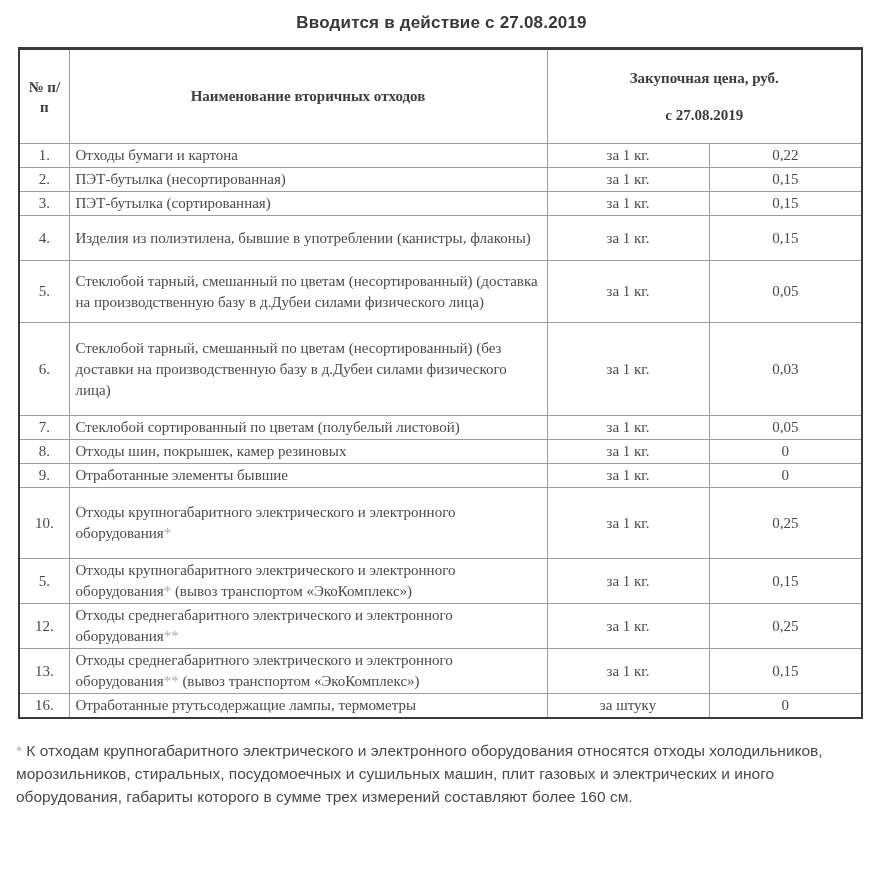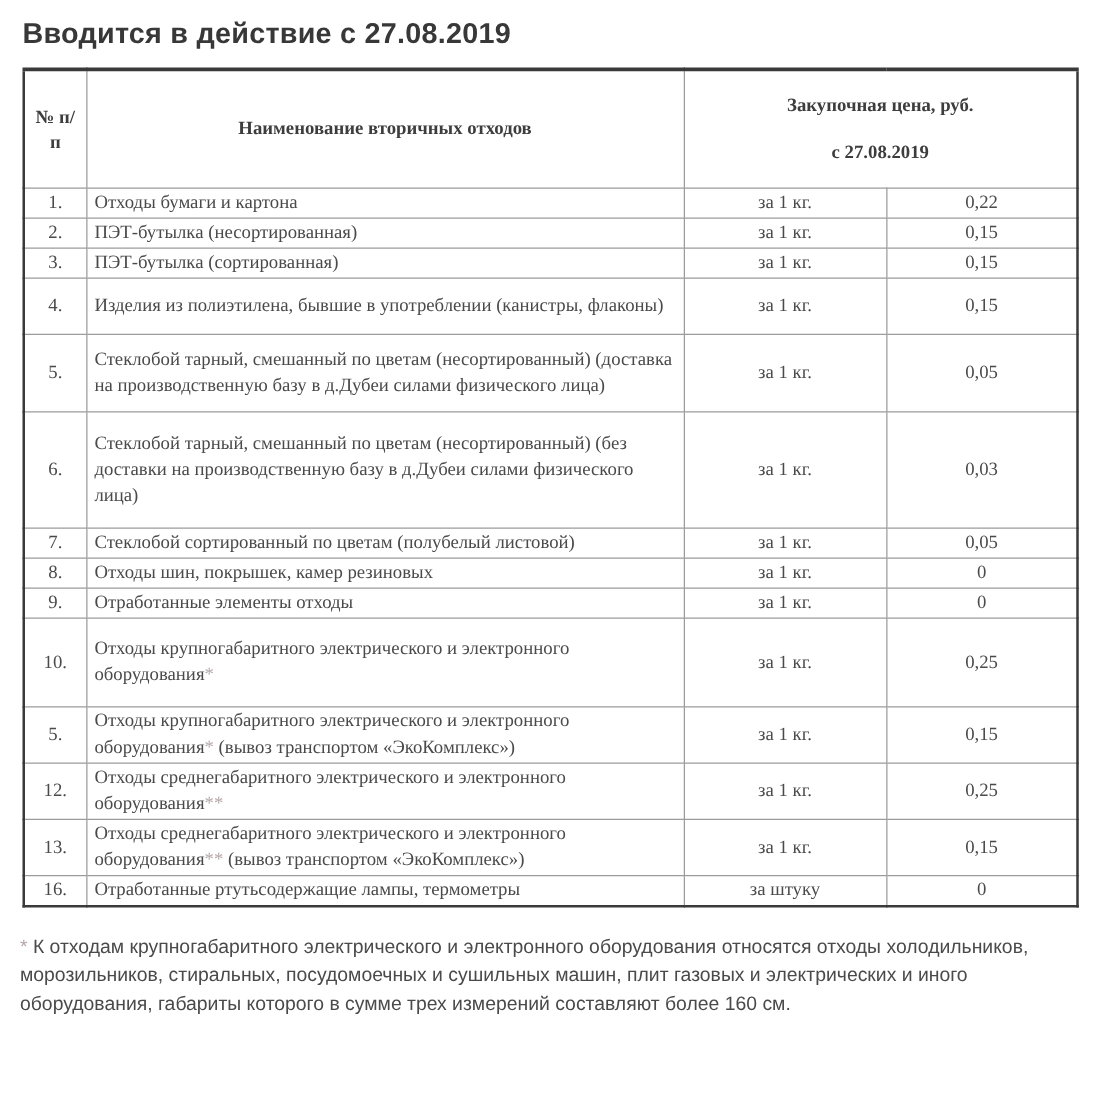--- a/index.html
+++ b/index.html
@@ -12,21 +12,22 @@
   .page {
     width: 883px;
     height: 890px;
     box-sizing: border-box;
     padding: 0 18px;
     overflow: hidden;
   }
   .title {
     margin: 0;
     padding: 13px 0 14px 0;
-    font-size: 23px;
+    text-align: center;
+    font-size: 17px;
     font-weight: bold;
     color: #383838;
     letter-spacing: 0.2px;
   }
   table.price-table {
     border-collapse: collapse;
     table-layout: fixed;
     width: 671px;
     border: 2px solid #3a3a3a;
     border-top-width: 3px;
@@ -134,21 +135,21 @@
           <td class="price">0,05</td>
         </tr>
         <tr>
           <td class="num">8.</td>
           <td class="name" style="height: 23px;"><span>Отходы шин, покрышек, камер резиновых</span><span class="ast"></span><span></span></td>
           <td class="unit">за 1 кг.</td>
           <td class="price">0</td>
         </tr>
         <tr>
           <td class="num">9.</td>
-          <td class="name" style="height: 23px;"><span>Отработанные элементы отходы</span><span class="ast"></span><span></span></td>
+          <td class="name" style="height: 23px;"><span>Отработанные элементы бывшие</span><span class="ast"></span><span></span></td>
           <td class="unit">за 1 кг.</td>
           <td class="price">0</td>
         </tr>
         <tr>
           <td class="num">10.</td>
           <td class="name" style="height: 71px;"><span>Отходы крупногабаритного электрического и электронного оборудования</span><span class="ast">*</span><span></span></td>
           <td class="unit">за 1 кг.</td>
           <td class="price">0,25</td>
         </tr>
         <tr>

